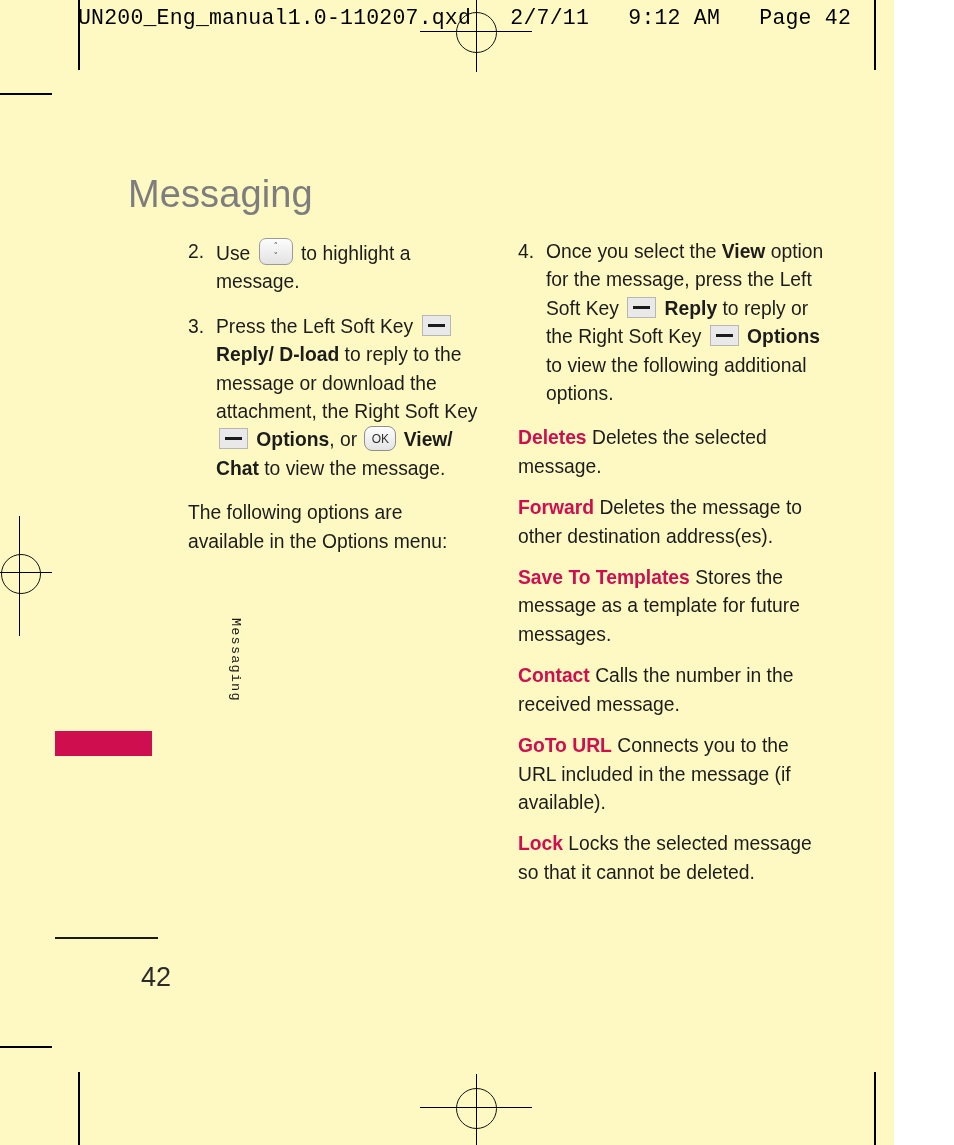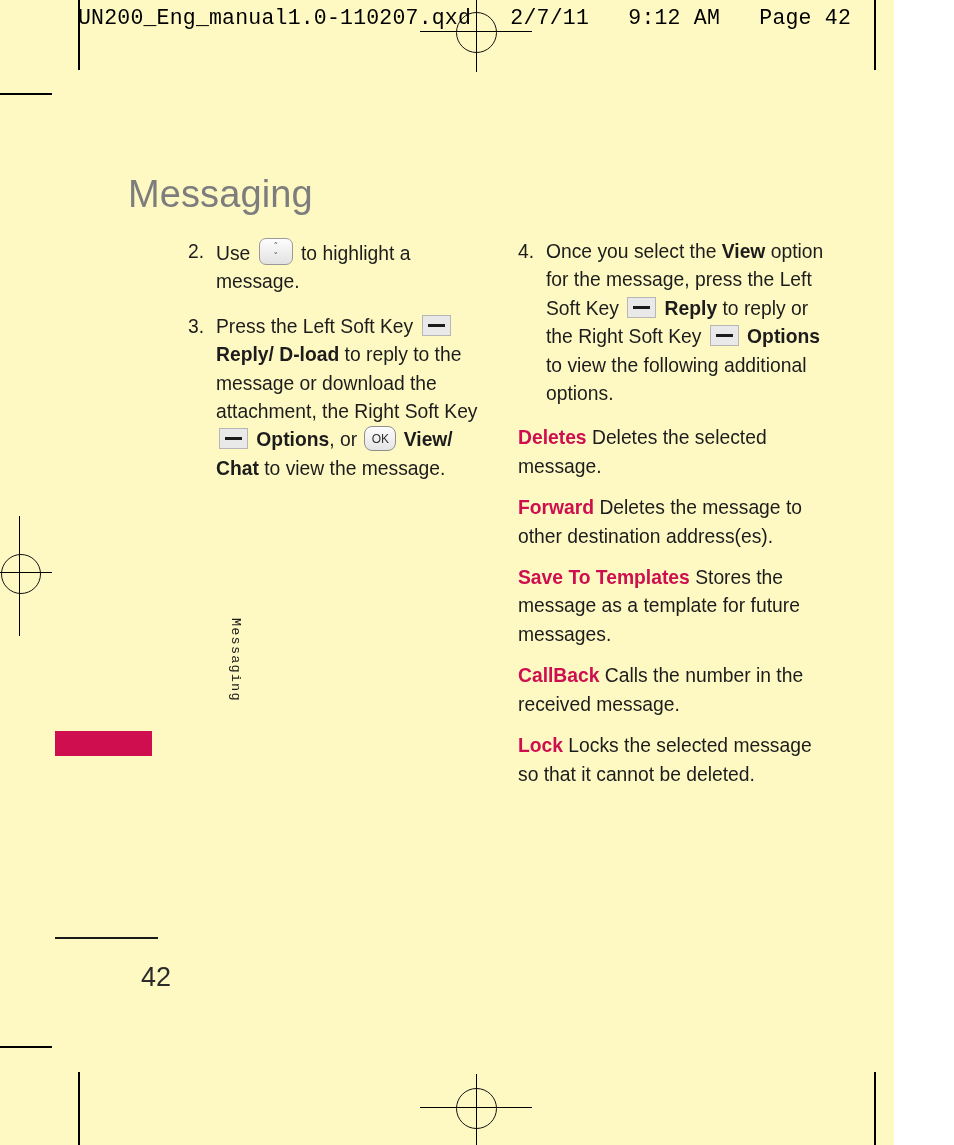--- a/index.html
+++ b/index.html
@@ -227,32 +227,34 @@
   <div class="side-tab-block"></div>
 
   <h1 class="page-title">Messaging</h1>
 
   <div class="col col-left">
     <div id="left-steps">
         <div class="step"><span class="num">2.</span><span>Use </span><span class="key key-nav"><span class="chev chev-up">˄</span><span class="chev chev-dn">˅</span></span><span> to highlight a message.</span></div>
         <div class="step"><span class="num">3.</span><span>Press the Left Soft Key </span><span class="key key-soft"><span class="bar"></span></span><span class="bold"> Reply/ D-load</span><span> to reply to the message or download the attachment, the Right Soft Key </span><span class="key key-soft"><span class="bar"></span></span><span class="bold"> Options</span><span>, or </span><span class="key key-ok"><span class="ok-txt">OK</span></span><span class="bold"> View/ Chat</span><span> to view the message.</span></div>
       </div>
     <div id="left-paras">
+        <p class="para gap-lg"><span>The following options are available in the Options menu:</span></p>
       </div>
   </div>
 
   <div class="col col-right">
     <div id="right-steps">
         <div class="step"><span class="num">4.</span><span>Once you select the </span><span class="bold">View</span><span> option for the message, press the Left Soft Key </span><span class="key key-soft"><span class="bar"></span></span><span class="bold"> Reply</span><span> to reply or the Right Soft Key </span><span class="key key-soft"><span class="bar"></span></span><span class="bold"> Options</span><span> to view the following additional options.</span></div>
       </div>
     <div id="right-defs">
         <p class="defn"><span class="kw">Deletes</span><span> Deletes the selected message.</span></p>
         <p class="defn"><span class="kw">Forward</span><span> Deletes the message to other destination address(es).</span></p>
         <p class="defn"><span class="kw">Save To Templates</span><span> Stores the message as a template for future messages.</span></p>
-        <p class="defn"><span class="kw">CallBack</span><span> Calls the number in the received message.</span></p>
+        <p class="defn"><span class="kw">Contact</span><span> Calls the number in the received message.</span></p>
+        <p class="defn"><span class="kw">GoTo URL</span><span> Connects you to the URL included in the message (if available).</span></p>
         <p class="defn"><span class="kw">Lock</span><span> Locks the selected message so that it cannot be deleted.</span></p>
       </div>
   </div>
 
   <div class="footer-rule"></div>
   <div class="page-number">42</div>
 
 </div>
 
 </body></html>

